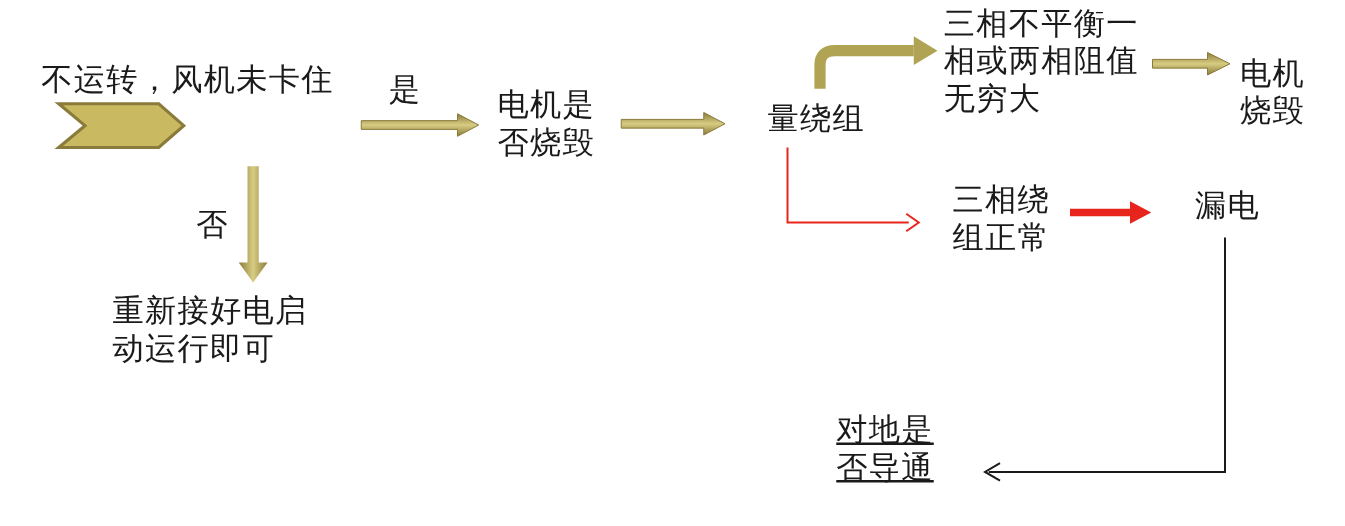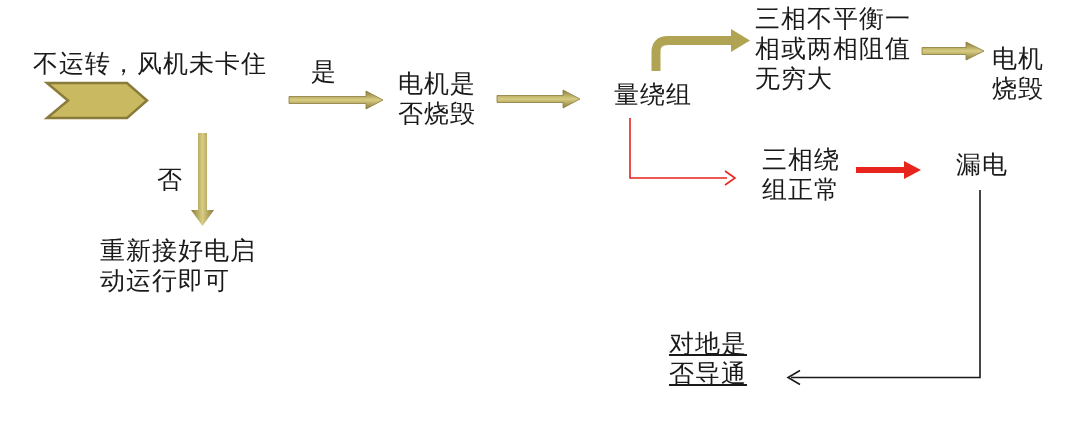--- a/index.html
+++ b/index.html
@@ -90,16 +90,16 @@
   <div class="node" style="left:762px;top:145px;text-align:center;">三相绕
 组正常</div>
 
   <div class="node" style="left:956px;top:150px;">漏电</div>
 
   <div class="node" style="left:669px;top:329px;text-decoration:underline;">对地是
 否导通</div>
 
   <div class="lbl" style="left:157px;top:165px;">否</div>
 
-  <div class="node" style="left:100px;top:236px;">重新接好电启
+  <div class="node" style="left:90px;top:236px;font-family:Liberation Mono, monospace;">重新接好电启
 动运行即可</div>
 
 </div>
 
 </body></html>

